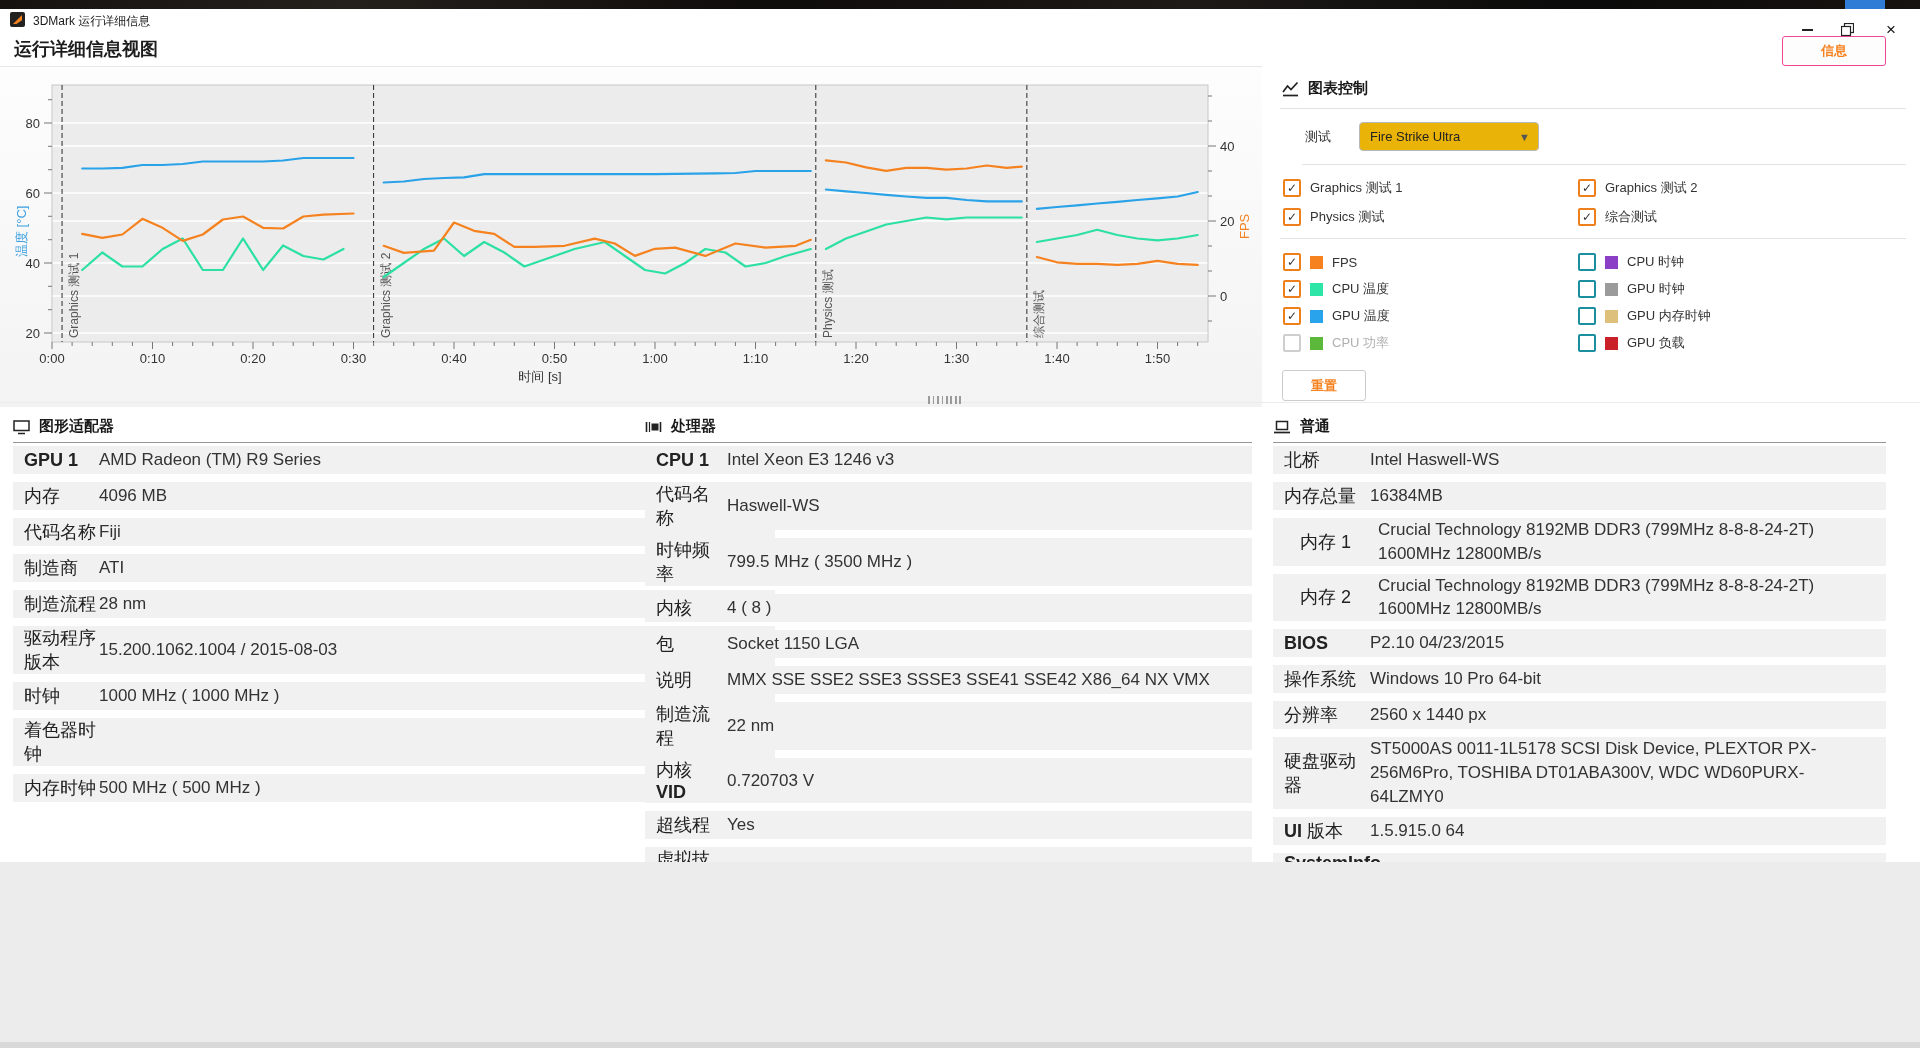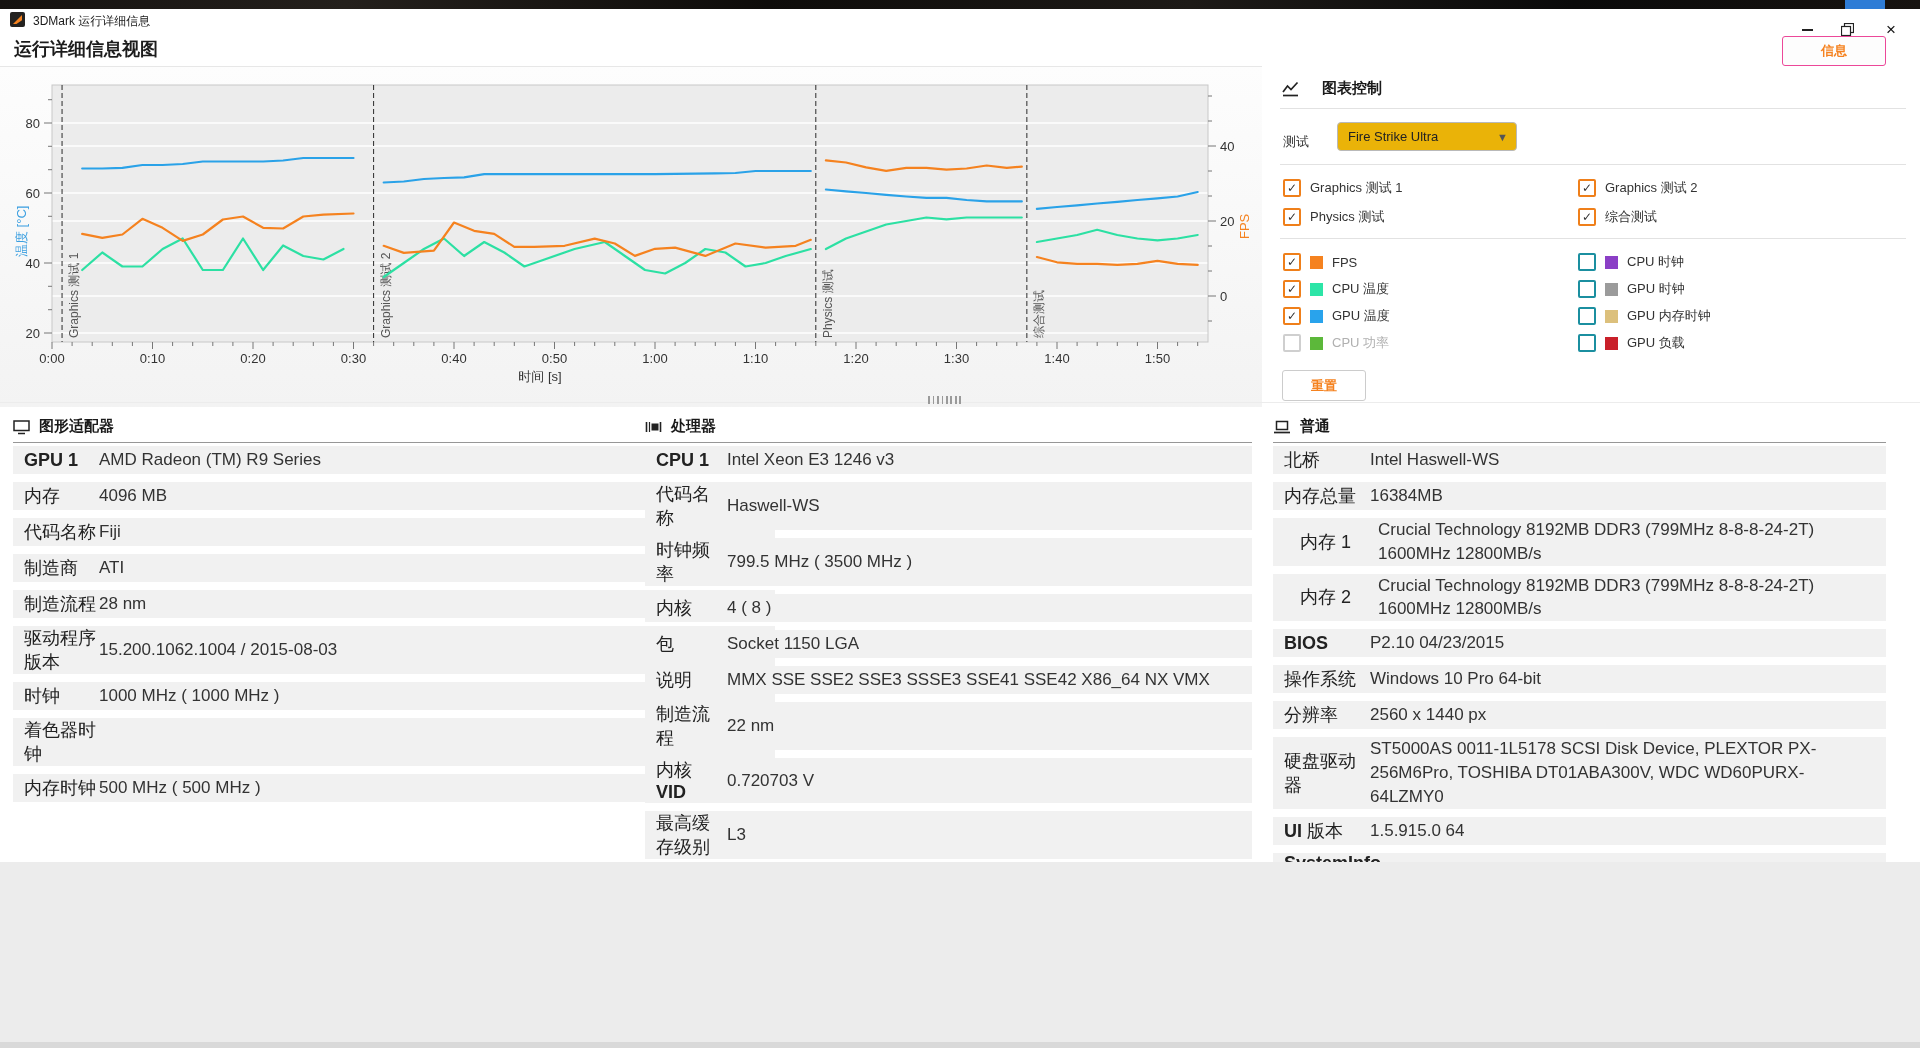--- a/index.html
+++ b/index.html
@@ -32,23 +32,23 @@
   
   .chart-region{position:absolute;left:0;top:66px;width:1262px;height:340px;
     background:linear-gradient(#fdfdfd,#f3f3f3);border-top:1px solid #e7e7e7;}
   .chart-region svg{display:block;}
   
   .split-line{position:absolute;left:0;top:402px;width:1920px;height:1px;background:#ececec;}
   .grip{position:absolute;left:928px;top:396px;width:34px;height:8px;cursor:row-resize;
     background:repeating-linear-gradient(90deg,#9a9a9a 0 1.5px,transparent 1.5px 4.5px);}
   
   .right-panel{position:absolute;left:1280px;top:66px;width:626px;}
-  .panel-header{display:flex;align-items:center;gap:23px;padding:13px 0 10px 2px;border-bottom:1px solid #e2e2e2;}
+  .panel-header{display:flex;align-items:center;gap:9px;padding:13px 0 10px 2px;border-bottom:1px solid #e2e2e2;}
   .panel-header .ph-title{font-size:15px;font-weight:bold;color:#1a1a1a;}
-  .test-row{display:flex;align-items:flex-end;padding:13px 0 13px 3px;border-bottom:1px solid #e2e2e2;}
+  .test-row{display:flex;align-items:center;padding:13px 0 13px 3px;border-bottom:1px solid #e2e2e2;margin-left:22px;}
   .test-row .test-label{font-size:13px;color:#333;width:30px;}
   .select-box{margin-left:24px;width:160px;height:27px;border:1px solid #b9b9b9;border-radius:4px;
     background:#eab308;display:flex;align-items:center;padding:0 8px 0 10px;cursor:pointer;}
   .select-box .sel-text{flex:1;font-size:13px;color:#222;}
   .select-box .sel-chevron{font-size:11px;color:#555;}
   .test-checks{display:grid;grid-template-columns:295px 1fr;row-gap:11px;padding:14px 0 12px 3px;}
   .series-checks{display:grid;grid-template-columns:295px 1fr;row-gap:9px;padding:14px 0 0 3px;}
   .chk-item{display:flex;align-items:center;gap:9px;cursor:pointer;}
   .cb{width:14px;height:14px;border-radius:2px;background:#fff;display:flex;align-items:center;justify-content:center;
     font-size:12px;line-height:12px;color:#333;font-weight:bold;}
@@ -406,24 +406,20 @@
       </div>
       <div class="trow">
         <span class="lbl"><span>制造流程</span></span>
         <span class="val">22 nm</span>
       </div>
       <div class="trow">
         <span class="lbl"><span>内核 </span><b>VID</b></span>
         <span class="val">0.720703 V</span>
       </div>
       <div class="trow">
-        <span class="lbl"><span>最高缓存级别</span></span>
-        <span class="val">L3</span>
-      </div>
-      <div class="trow">
         <span class="lbl"><span>超线程</span></span>
         <span class="val">Yes</span>
       </div>
       <div class="trow">
         <span class="lbl"><span>虚拟技术</span></span>
         <span class="val">Yes</span>
       </div>
     </div>
 </div>
 

